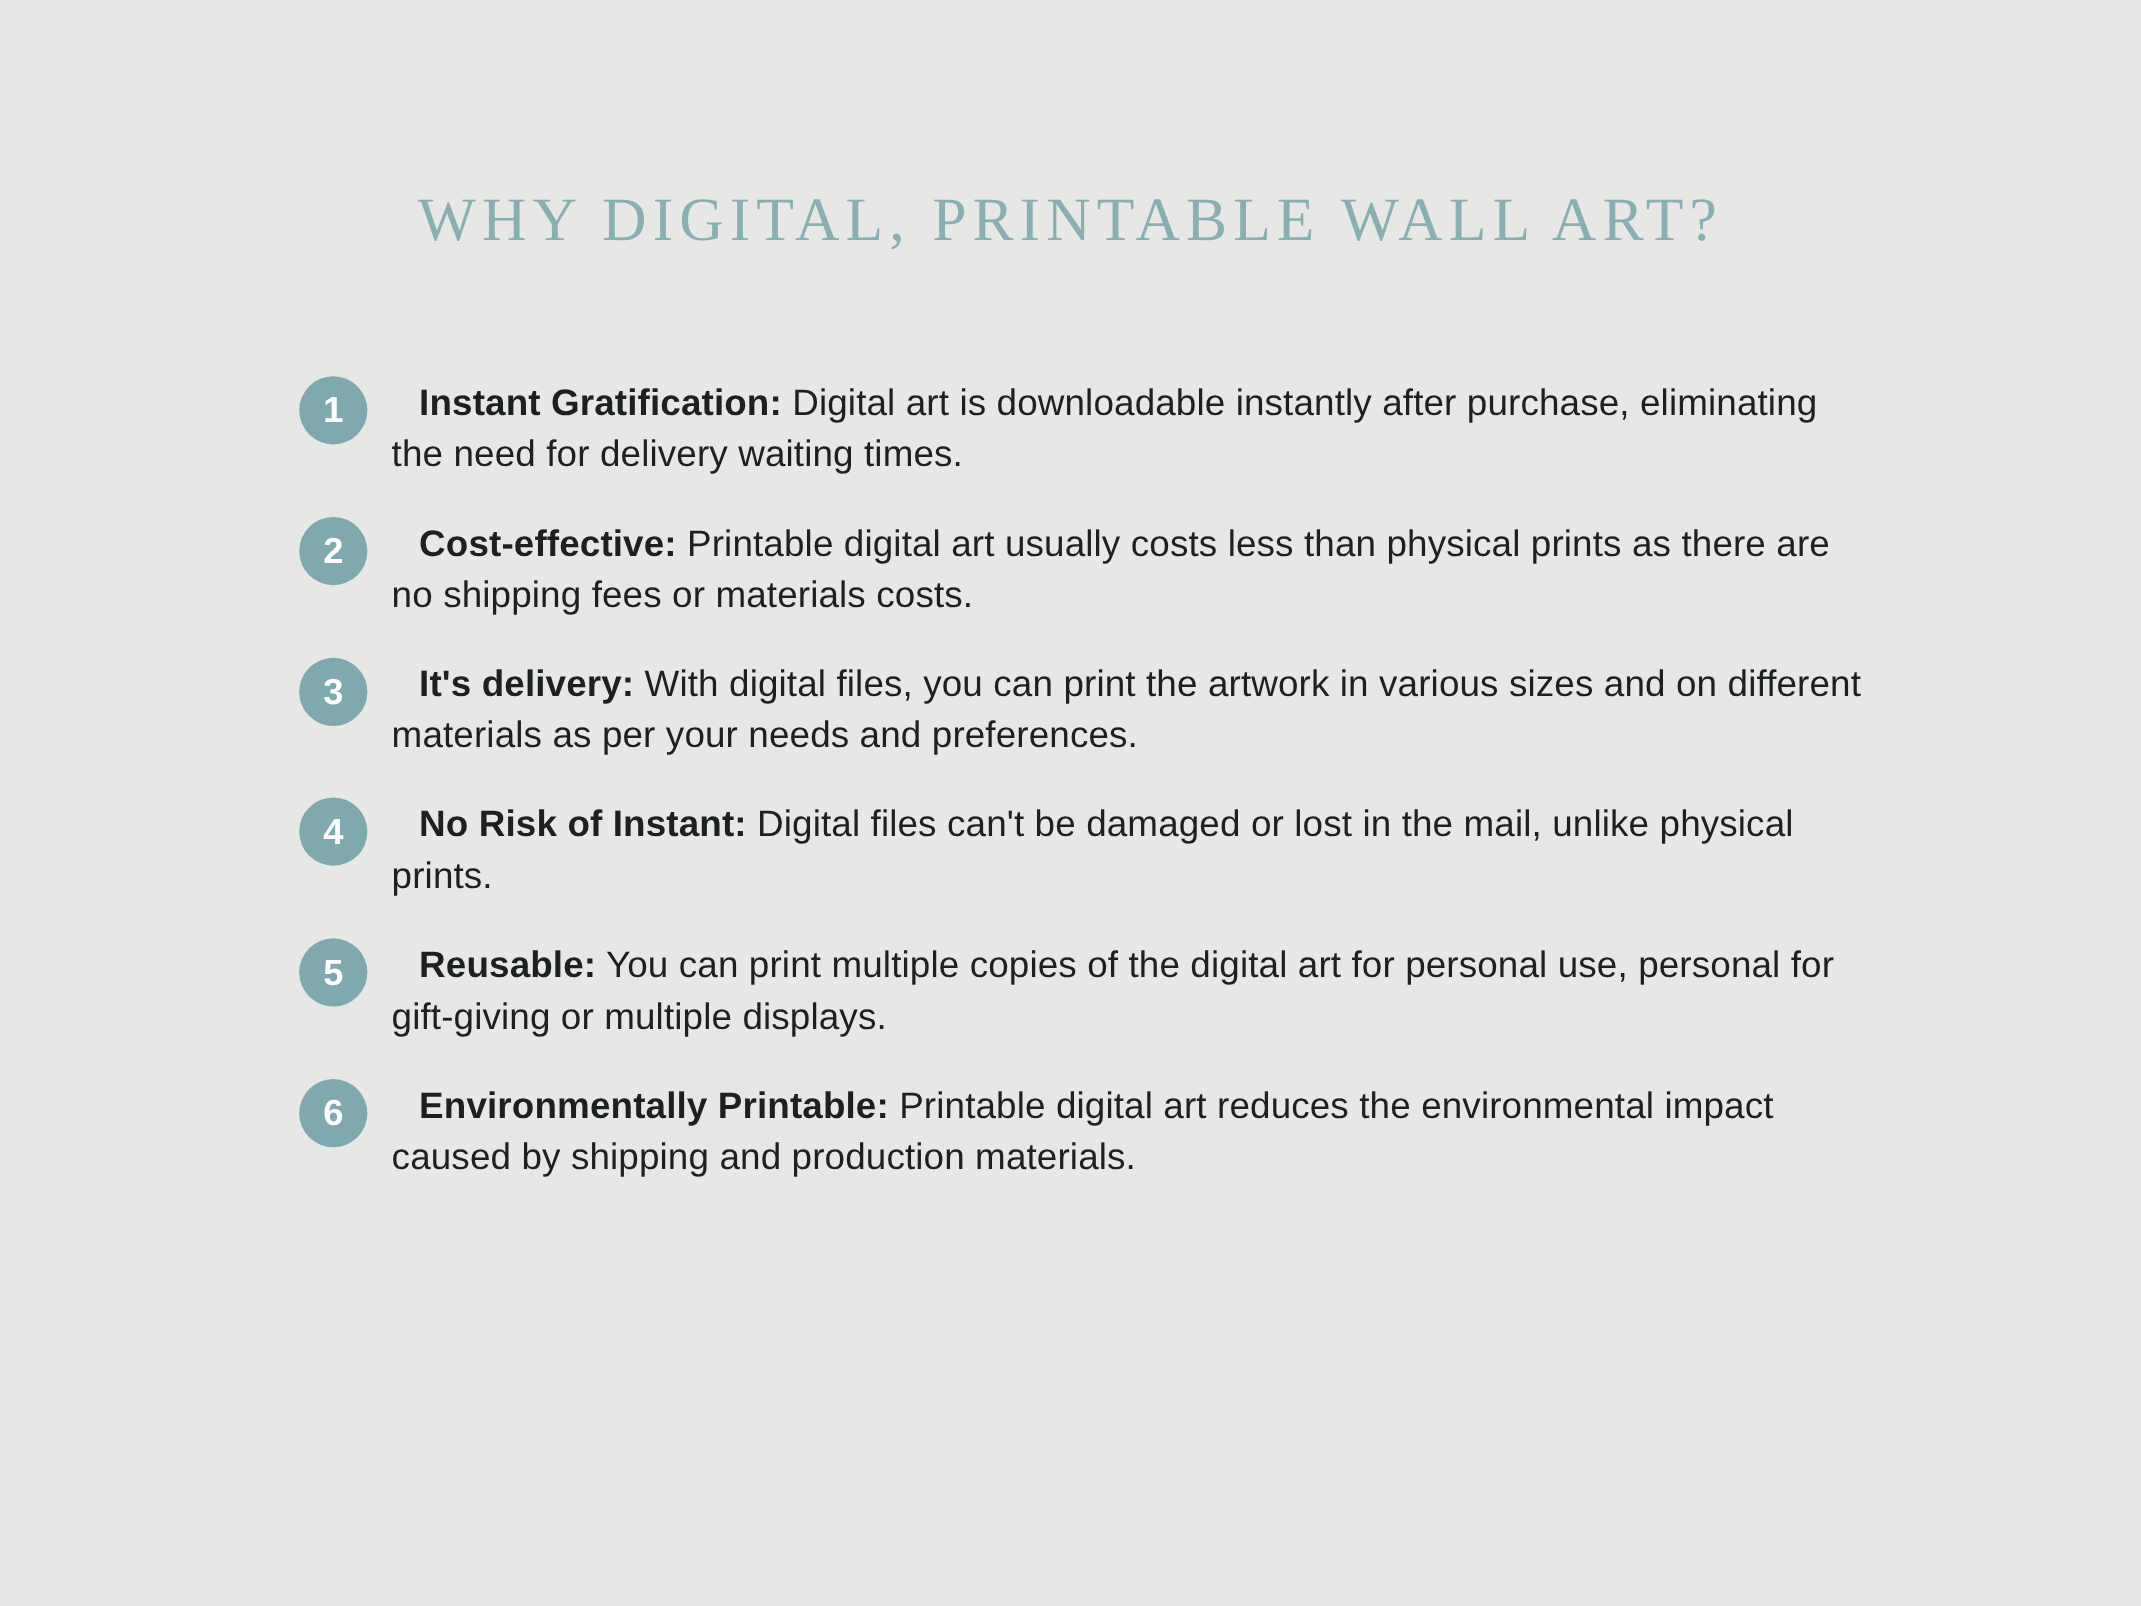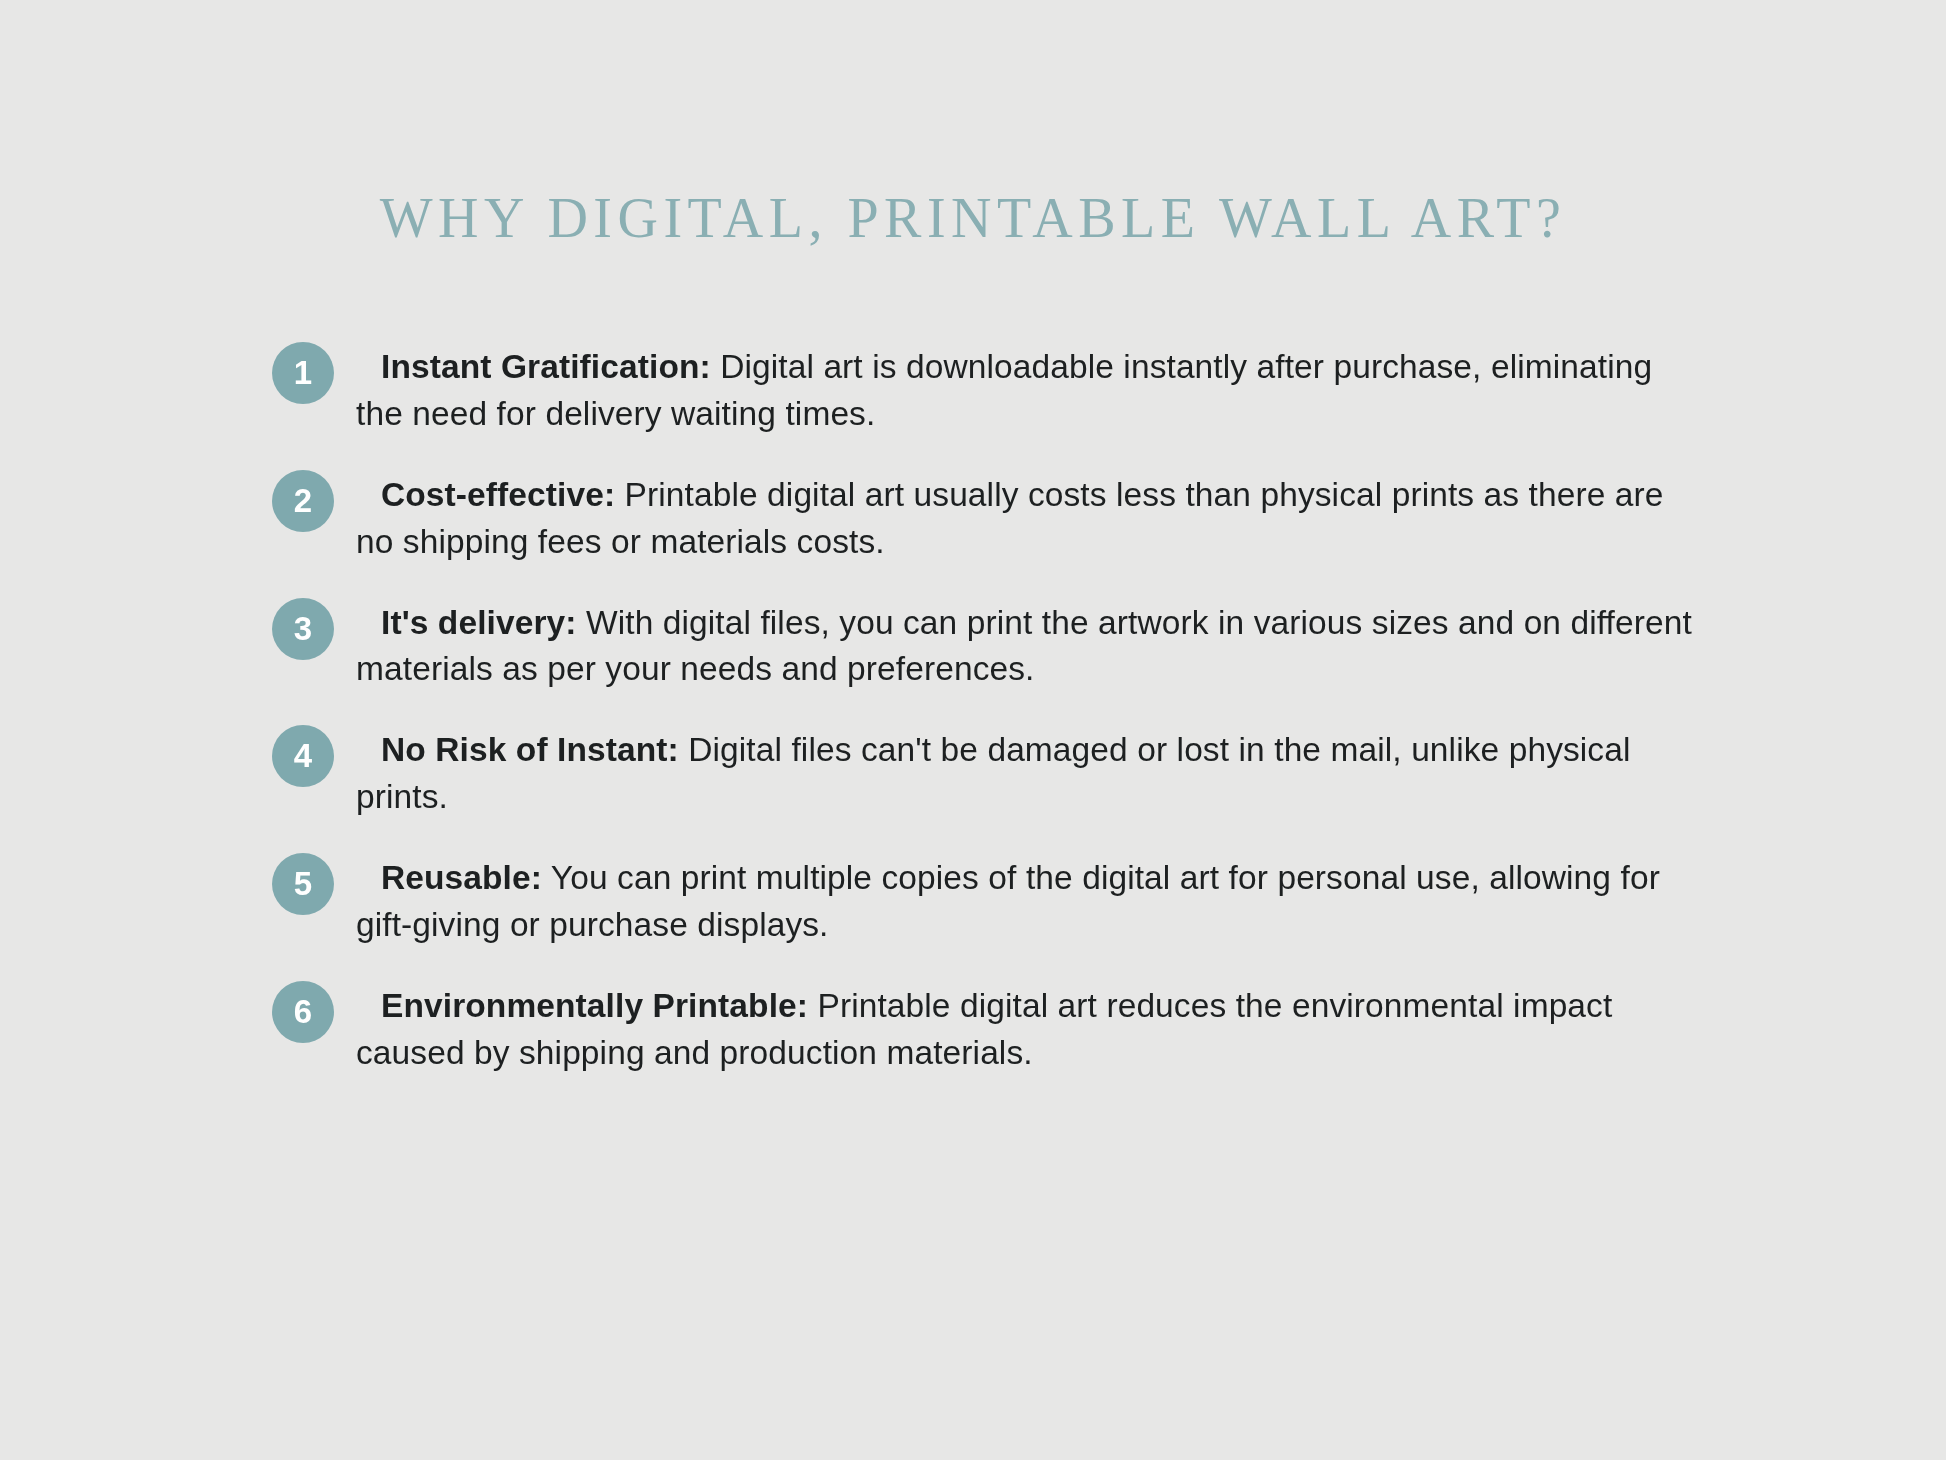--- a/index.html
+++ b/index.html
@@ -25,21 +25,20 @@
     left: 0;
     top: 168px;
     width: 1946px;
     text-align: center;
     font-family: "Liberation Serif", serif;
     font-size: 56px;
     letter-spacing: 5.5px;
     color: #8aafb3;
     font-weight: 400;
     white-space: nowrap;
-    margin-top: 18px;
   }
   .list {
     position: absolute;
     left: 272px;
     top: 340px;
     width: 1420px;
   }
   .item {
     display: flex;
     align-items: flex-start;
@@ -106,21 +105,21 @@
     <div class="item">
       <div class="badge">4</div>
       <div class="text">
         <span class="lead">No Risk of Instant:</span><span> Digital files can't be damaged or lost in the mail, unlike physical prints.</span>
       </div>
     </div>
 
     <div class="item">
       <div class="badge">5</div>
       <div class="text">
-        <span class="lead">Reusable:</span><span> You can print multiple copies of the digital art for personal use, allowing for gift-giving or purchase displays.</span>
+        <span class="lead">Reusable:</span><span> You can print multiple copies of the digital art for personal use, personal for gift-giving or multiple displays.</span>
       </div>
     </div>
 
     <div class="item">
       <div class="badge">6</div>
       <div class="text">
         <span class="lead">Environmentally Printable:</span><span> Printable digital art reduces the environmental impact caused by shipping and production materials.</span>
       </div>
     </div>
 

